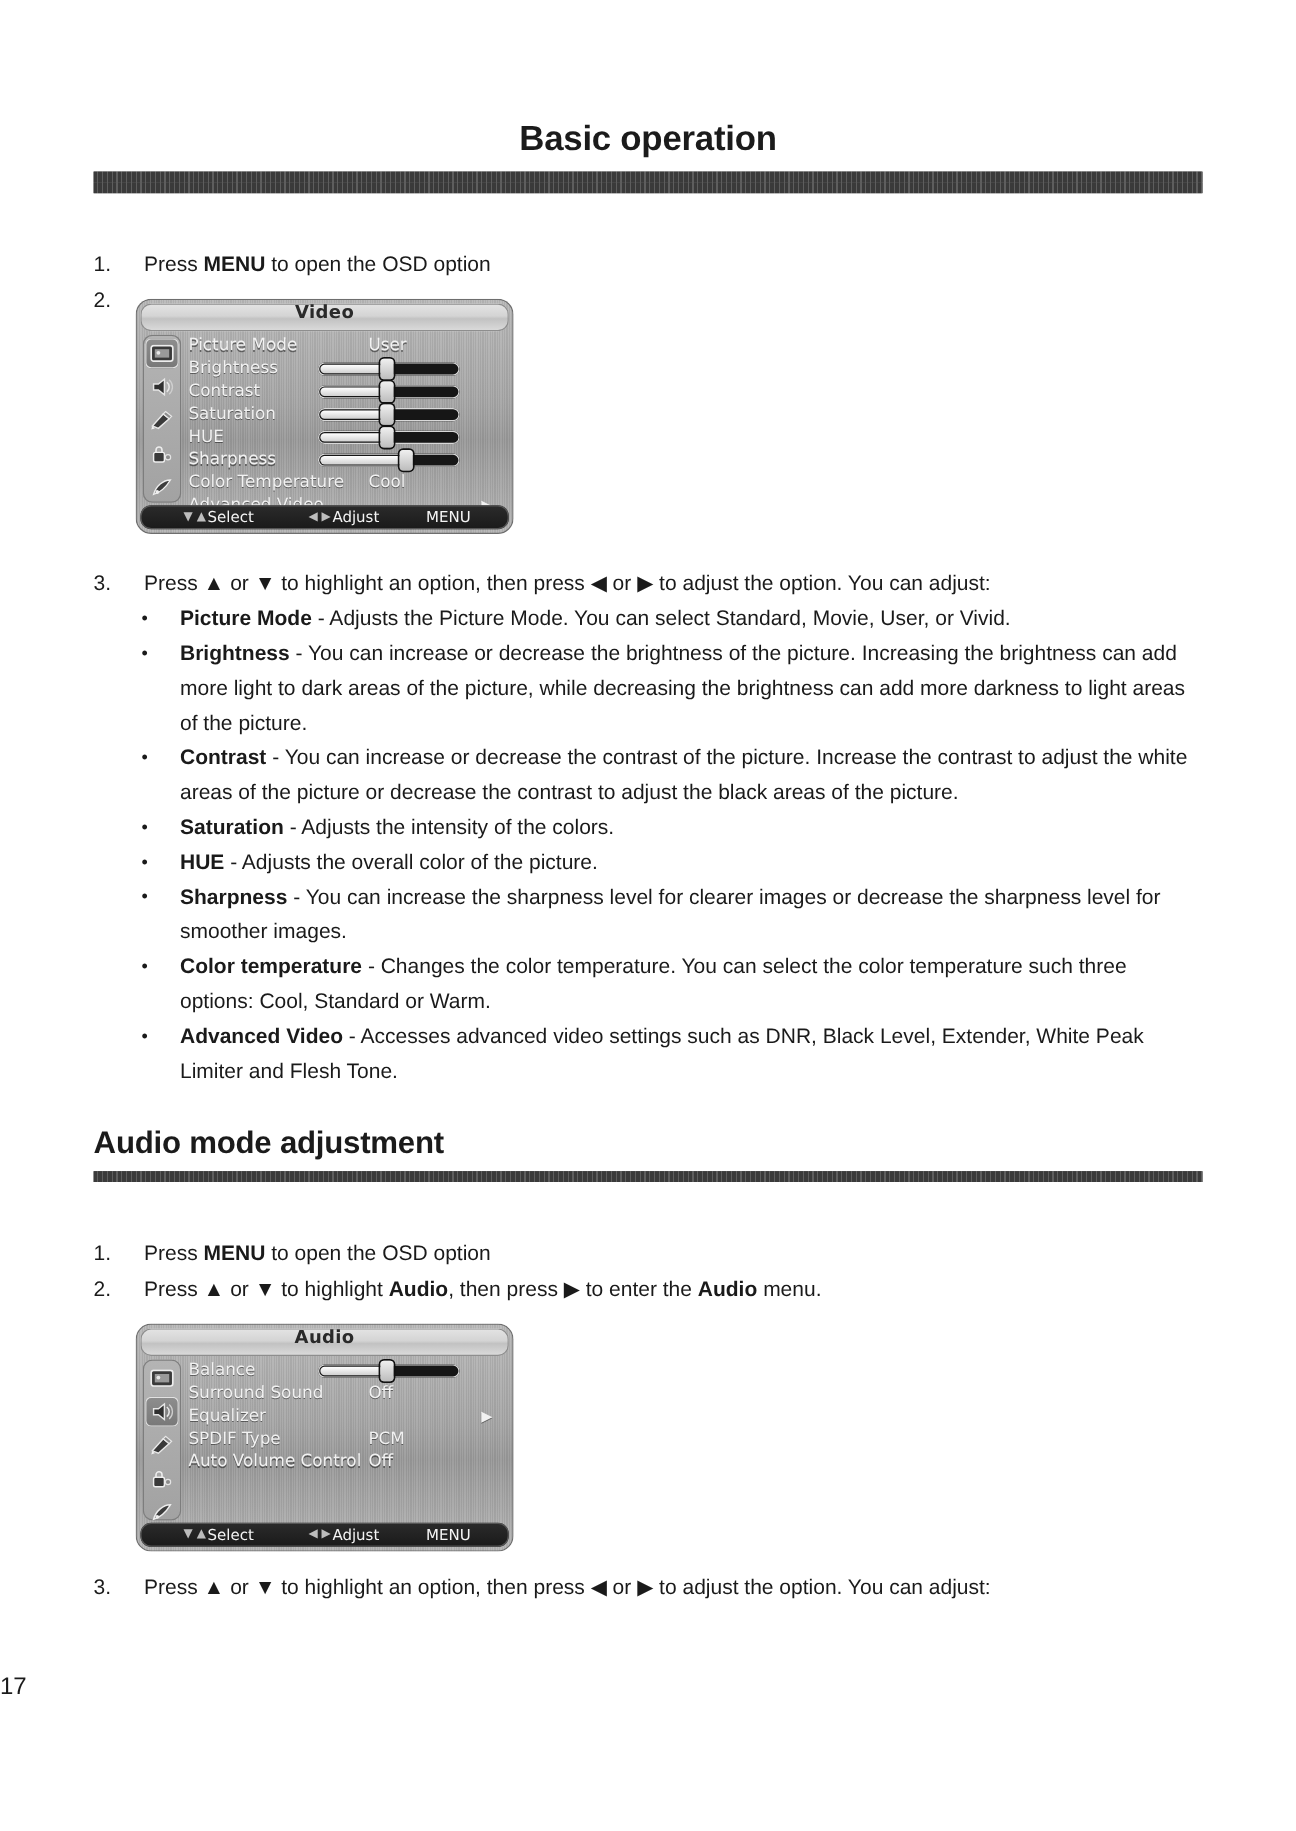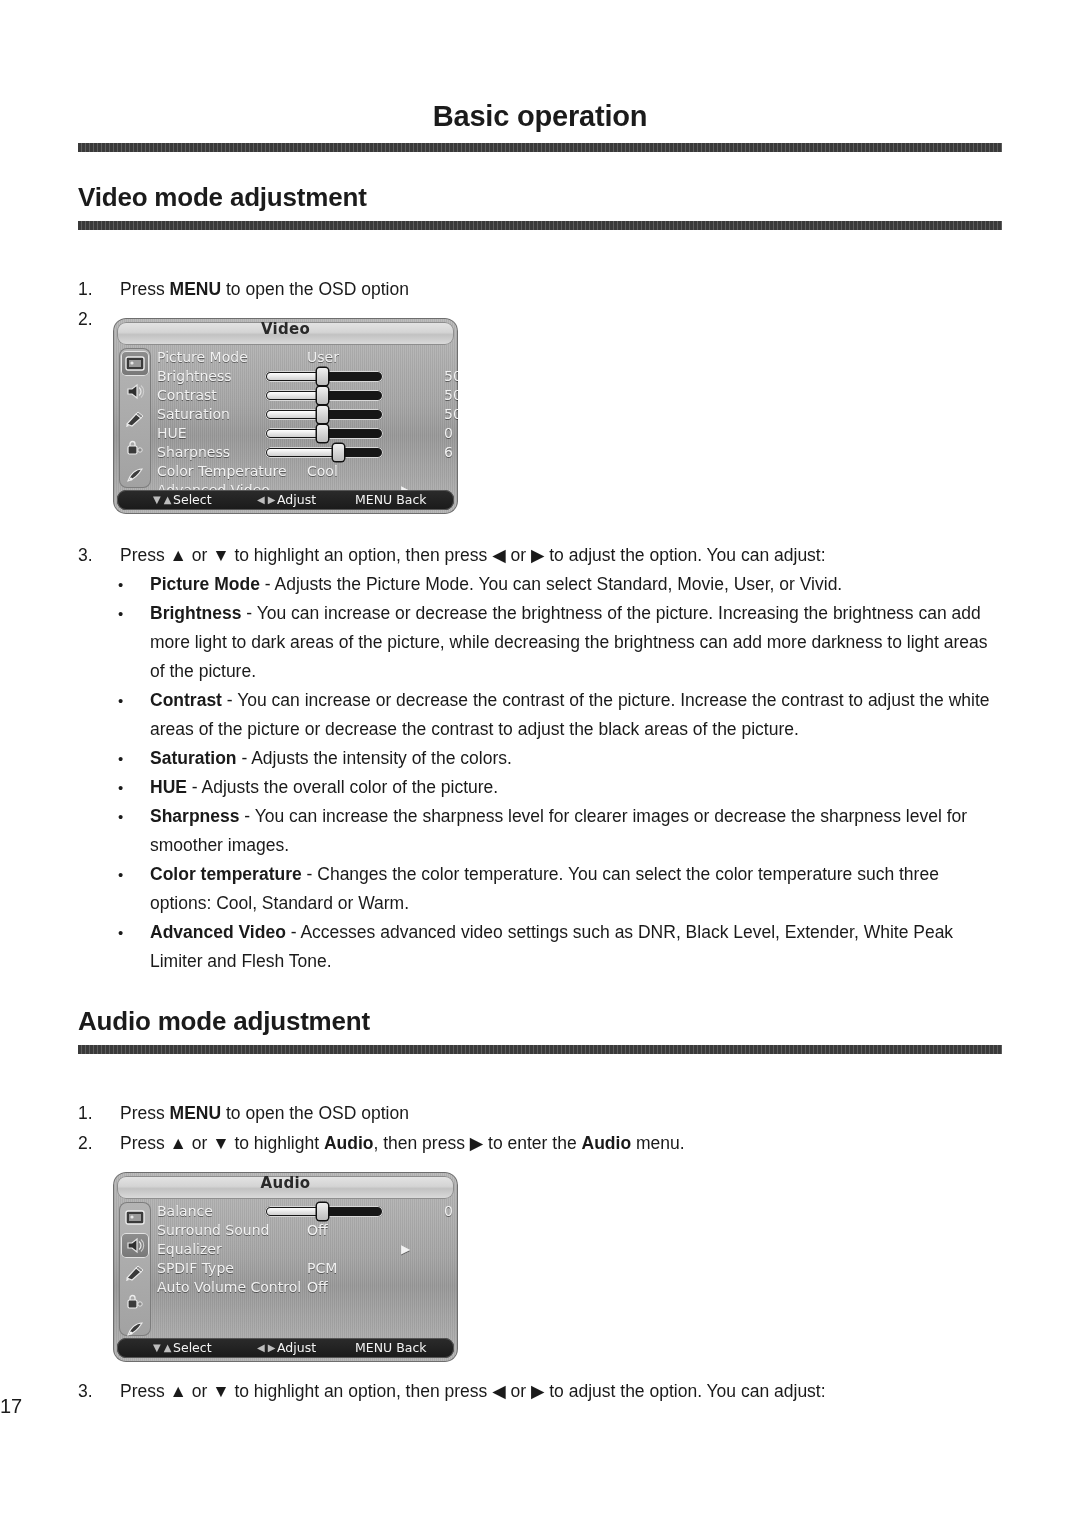--- a/index.html
+++ b/index.html
@@ -97,21 +97,21 @@
     left: 40px;
     top: 0;
     font-size: 15px;
     line-height: 29px;
   }
   b, strong { font-weight: bold; }
 
   
   .osd {
     position: relative;
-    width: 345px;
+    width: 315px;
     height: 196px;
     margin: 14px 0 0 35px;
     border-radius: 13px;
     background:
       repeating-linear-gradient(90deg, rgba(255,255,255,0.05) 0 1px, rgba(0,0,0,0.05) 1px 2px),
       linear-gradient(180deg, #b9b9b9 0%, #a8a8a8 42%, #9a9a9a 60%, #b6b6b6 100%);
     box-shadow: 0 0 0 1px #6e6e6e inset;
     overflow: hidden;
     font-family: "DejaVu Sans", sans-serif;
   }
@@ -260,21 +260,20 @@
 </style>
 </head>
 <body>
 
 <div class="page">
   <div class="content">
 
     <h1 class="chapter-title">Basic operation</h1>
     <div class="rule"></div>
 
-    <h2 class="section-title">Video mode adjustment</h2>
     <div class="rule"></div>
 
     <div class="step-spacer-top"></div>
 
     <ol class="steps" id="video-steps-1">
         <li><span class="num">1.</span><span>Press </span><b>MENU</b><span> to open the OSD option</span></li>
         <li><span class="num">2.</span></li>
       </ol>
 
     <div class="osd" id="video-osd">

